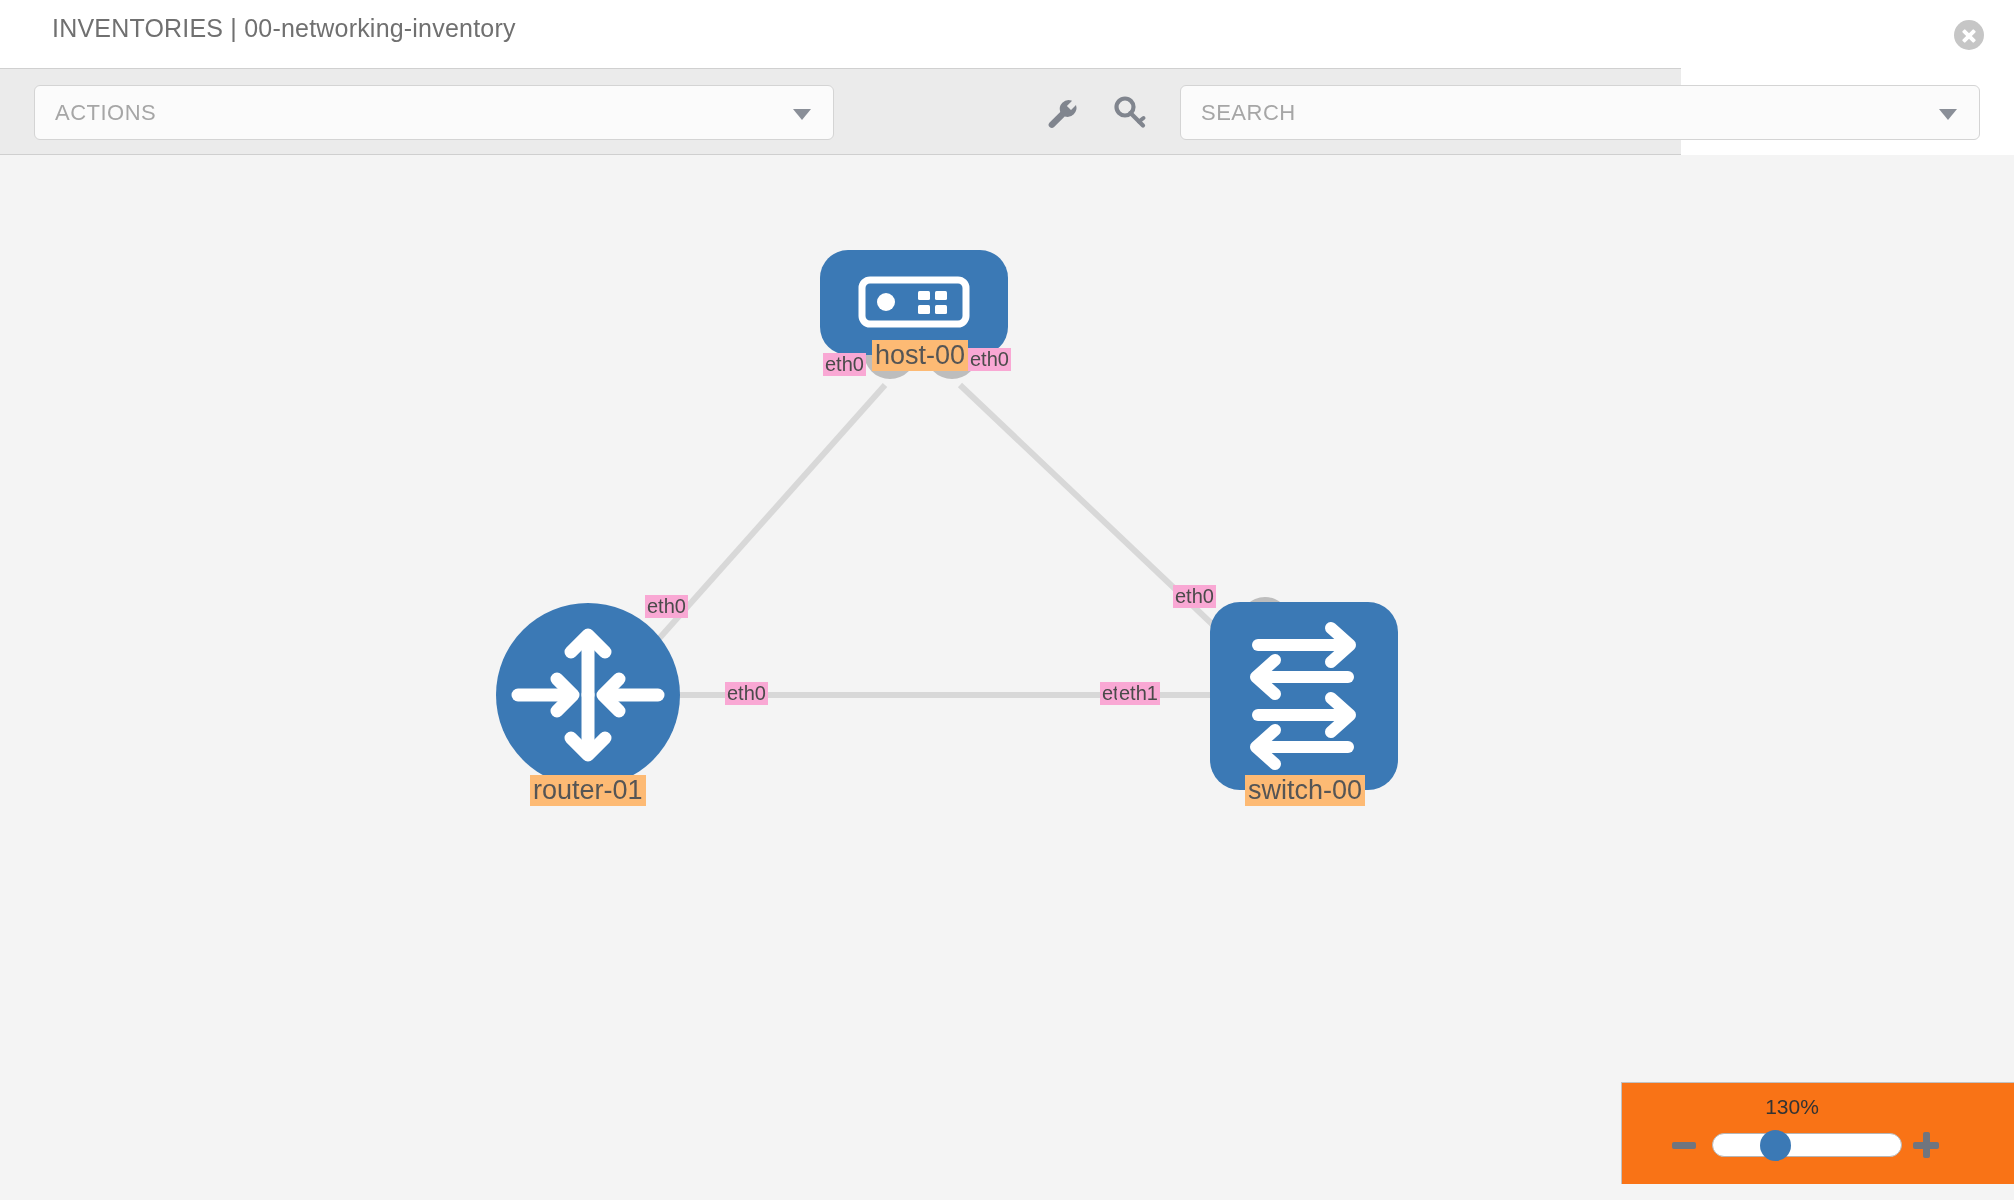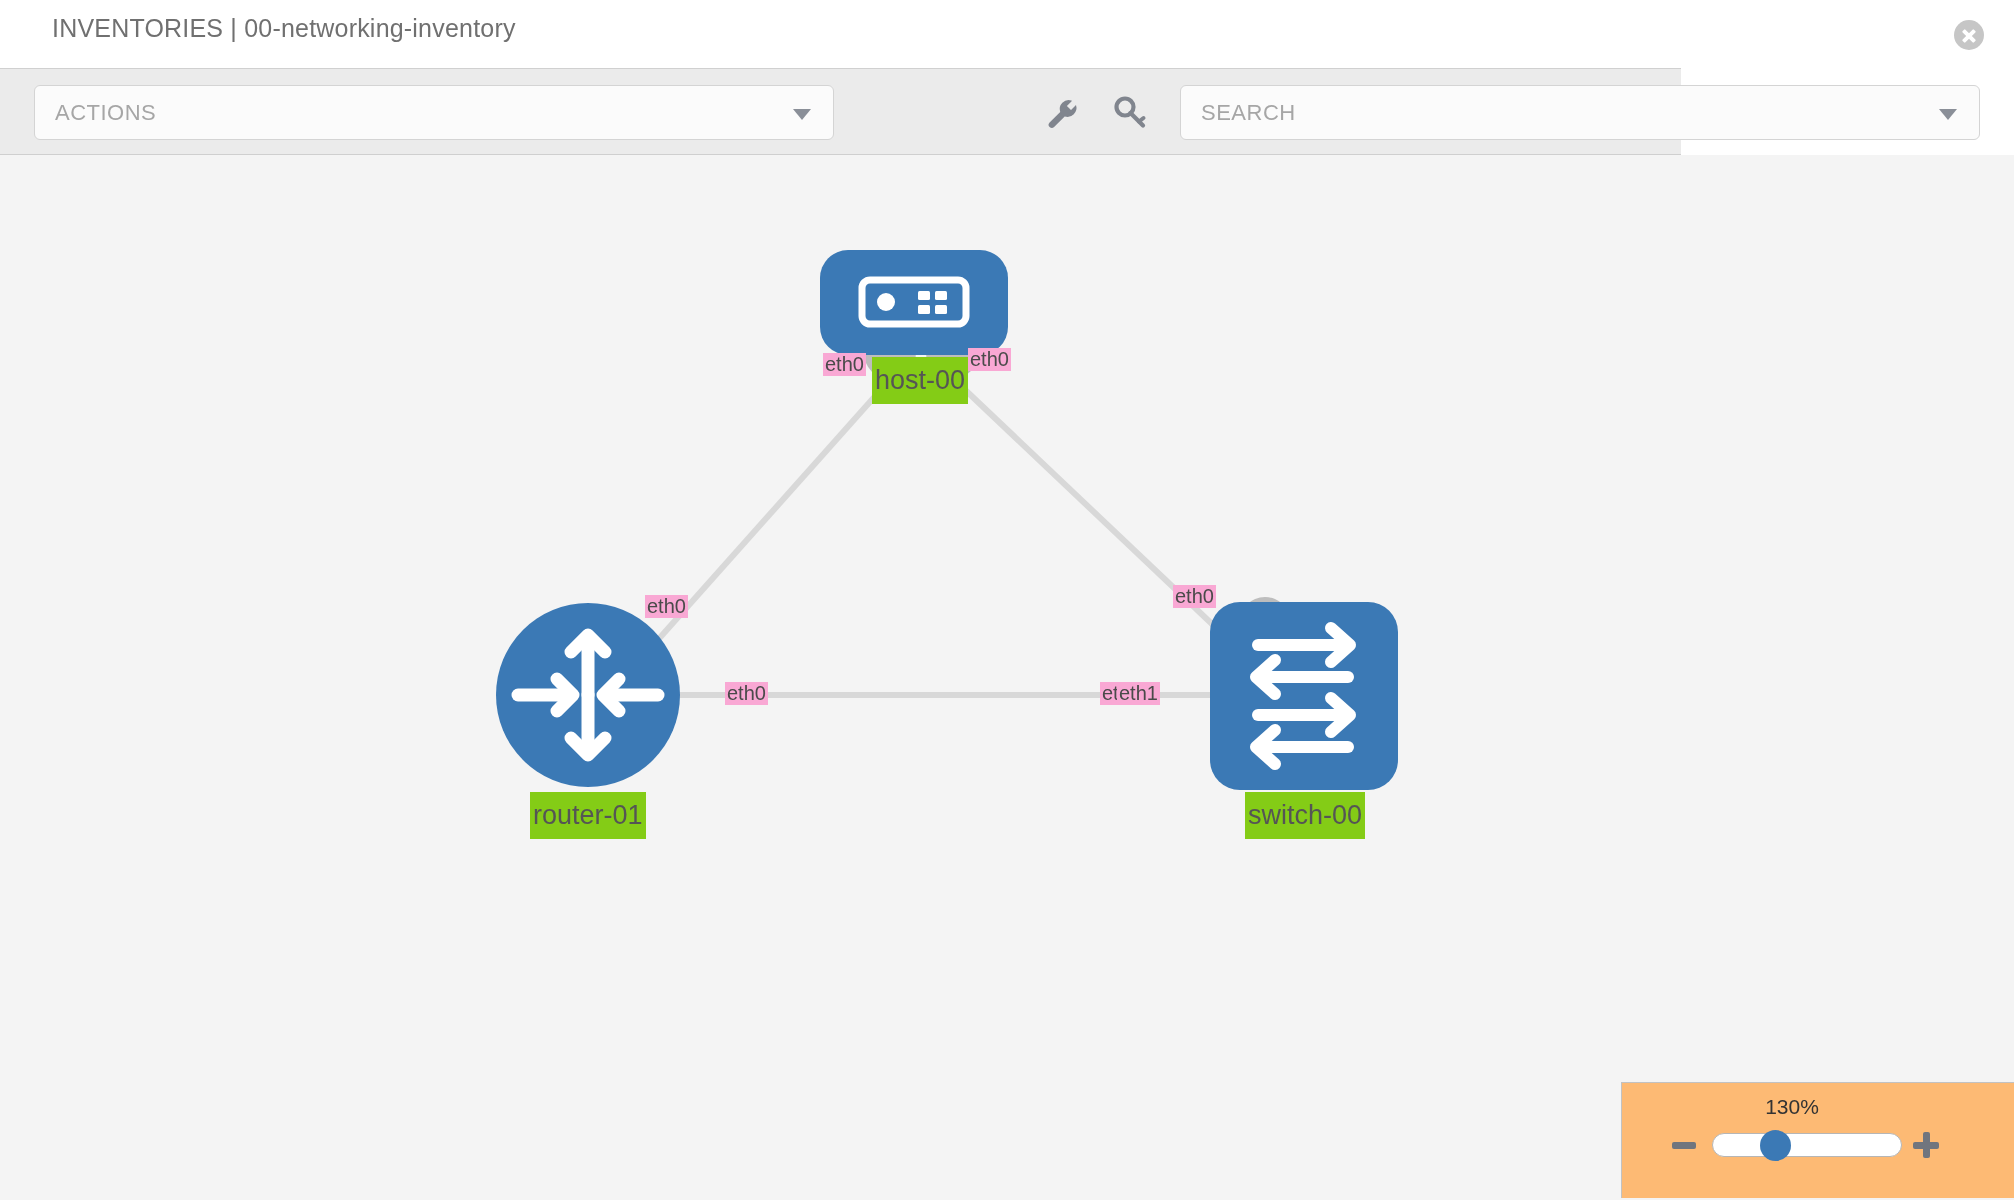--- a/index.html
+++ b/index.html
@@ -137,42 +137,41 @@
   }
   #graph-svg {
     position: absolute;
     left: 0; top: 0;
   }
 
   .node-label {
     position: absolute;
     font-size: 27px;
     color: #555555;
-    background: #84cc16;
+    background: #fdba74;
     white-space: nowrap;
-    padding: 8px 3px;
-    margin-top: 17px;
+    padding: 0 3px;
   }
   .iface-label {
     position: absolute;
     font-size: 20px;
     color: #4a4a4a;
     background: #f9a8d4;
     white-space: nowrap;
     padding: 0 2px;
   }
 
   
   #zoom-panel {
     position: absolute;
     left: 1621px;
     top: 1082px;
     width: 393px;
-    height: 116px;
-    background: #fdba74;
+    height: 102px;
+    background: #f97316;
     border: 1px solid #c2c2c2;
     border-right: none;
     border-bottom: none;
     box-sizing: border-box;
   }
   #zoom-value {
     position: absolute;
     top: 12px;
     left: 0;
     width: 340px;

